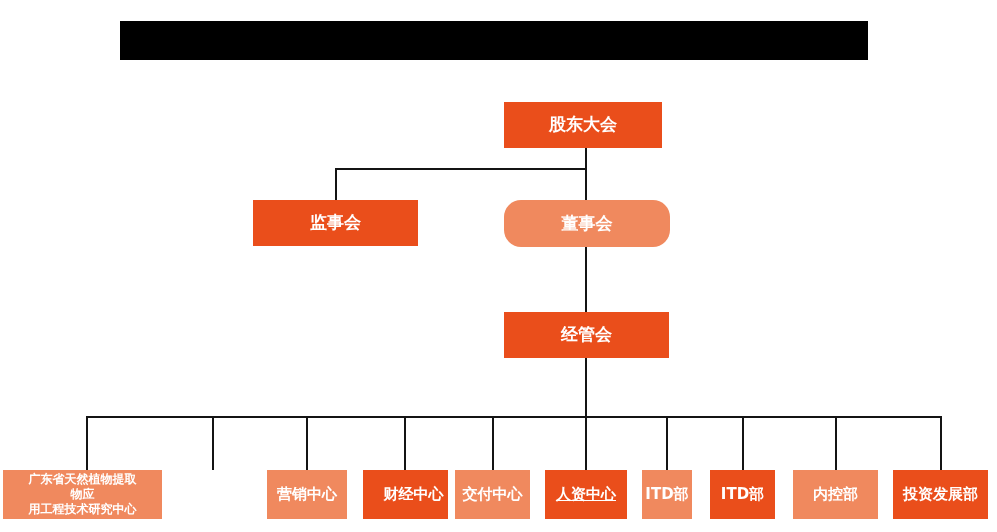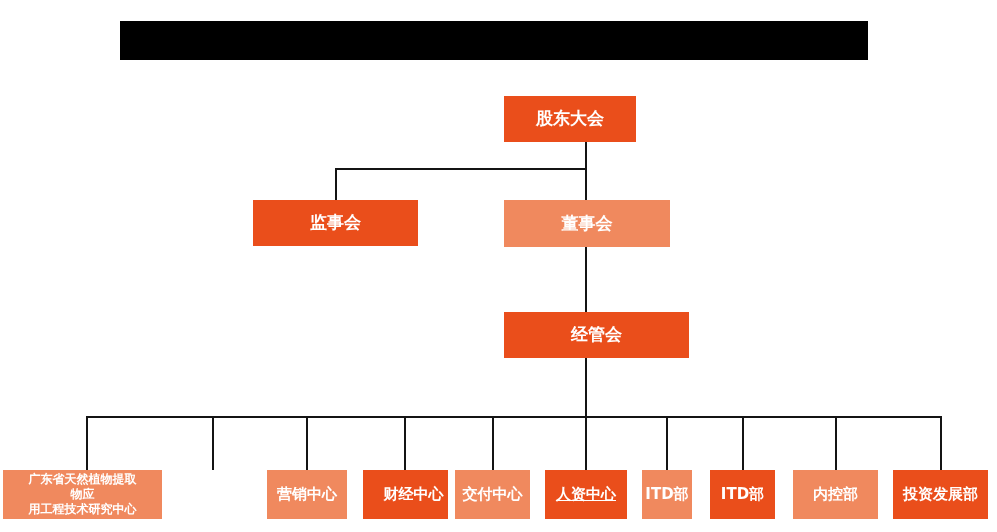--- a/index.html
+++ b/index.html
@@ -40,26 +40,26 @@
     line-height: 1.25;
   }
   .primary   { background: var(--c-primary); }
   .secondary { background: var(--c-secondary); }
   .line {
     position: absolute;
     background: var(--c-line);
   }
 
   
-  #n-shareholders { left: 504px; top: 96px;  width: 132px; height: 46px; font-size: 17px; }
+  #n-shareholders { left: 504px; top: 102px;  width: 158px; height: 46px; font-size: 17px; }
   
   #n-supervisory  { left: 253px; top: 200px; width: 165px; height: 46px; font-size: 17px; }
-  #n-directors    { left: 504px; top: 200px; width: 166px; height: 47px; font-size: 17px; }
+  #n-directors    { left: 504px; top: 200px; width: 166px; height: 47px; font-size: 17px; border-radius: 17px; }
   
-  #n-management   { left: 504px; top: 312px; width: 185px; height: 46px; font-size: 17px; }
+  #n-management   { left: 504px; top: 312px; width: 165px; height: 46px; font-size: 17px; }
   
   .dept { top: 470px; height: 49px; font-size: 15px; }
   #n-research-center   { left: 3px;   width: 159px; font-size: 12px; padding: 2px 20px; }
   #n-research-inst     { left: 175px; width: 77px; }
   #n-marketing         { left: 267px; width: 80px; text-align: center; }
   #n-finance           { left: 363px; width: 85px; padding-left: 16px; }
   #n-delivery          { left: 455px; width: 75px; }
   #n-hr                { left: 545px; width: 82px; text-decoration: underline; }
   #n-itd               { left: 642px; width: 50px; }
   #n-obm               { left: 710px; width: 65px; }

